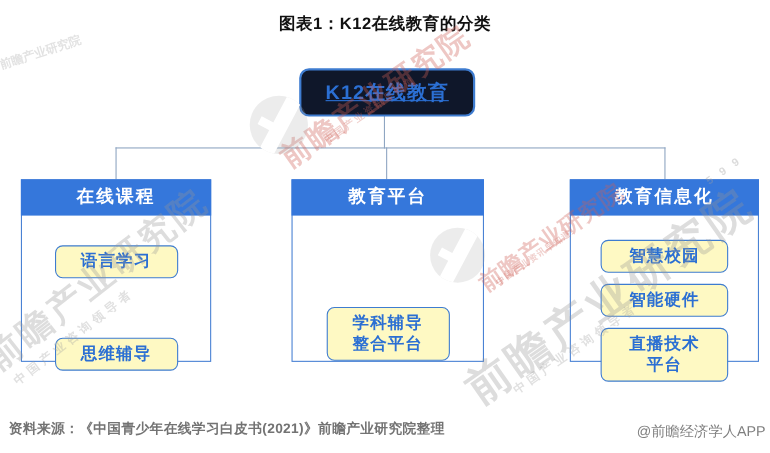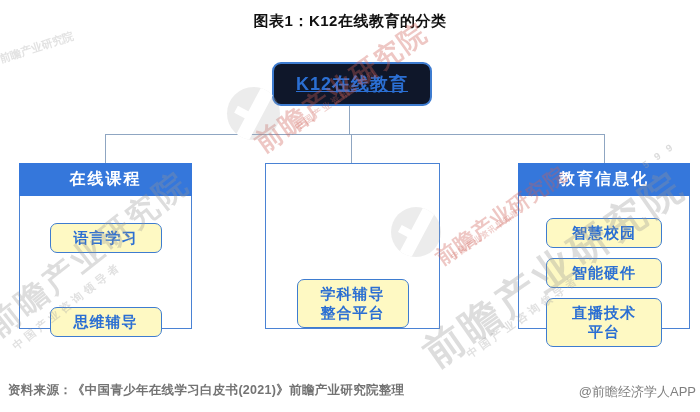--- a/index.html
+++ b/index.html
@@ -95,20 +95,21 @@
 
   <div class="root-node">K12在线教育</div>
 
   <div class="branch branch-left">
     <div class="branch-header">在线课程</div>
     <div class="item w110 h29 l-i0">语言学习</div>
     <div class="item w110 h29 l-i2">思维辅导</div>
   </div>
 
   <div class="branch branch-mid">
+    <div class="branch-header">教育平台</div>
     <div class="item w110 h49 m-i1">学科辅导
 整合平台</div>
   </div>
 
   <div class="branch branch-right">
     <div class="branch-header">教育信息化</div>
     <div class="item w116 h29 r-i0">智慧校园</div>
     <div class="item w116 h29 r-i1">智能硬件</div>
     <div class="item w116 h49 r-i2">直播技术
 平台</div>

